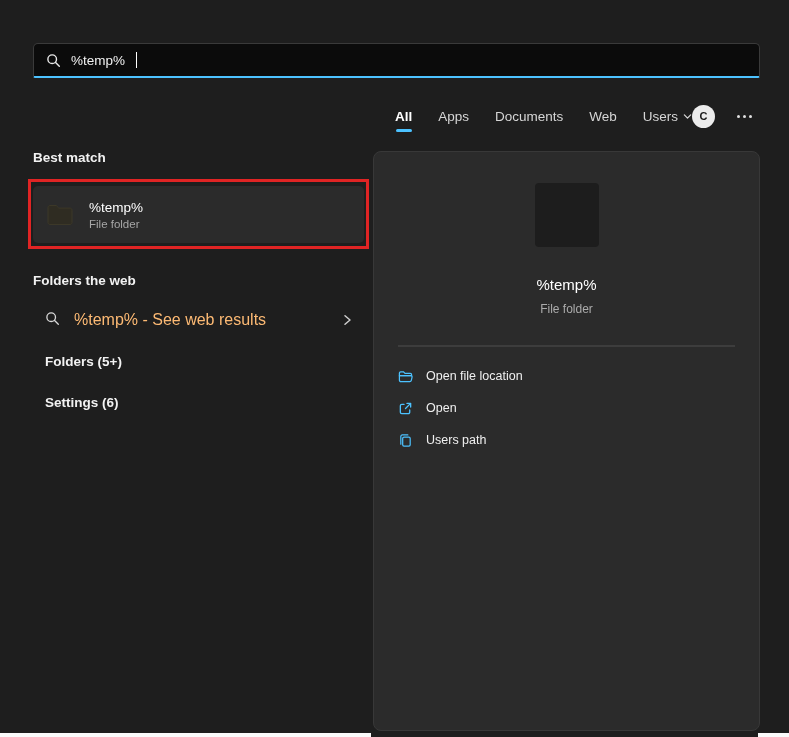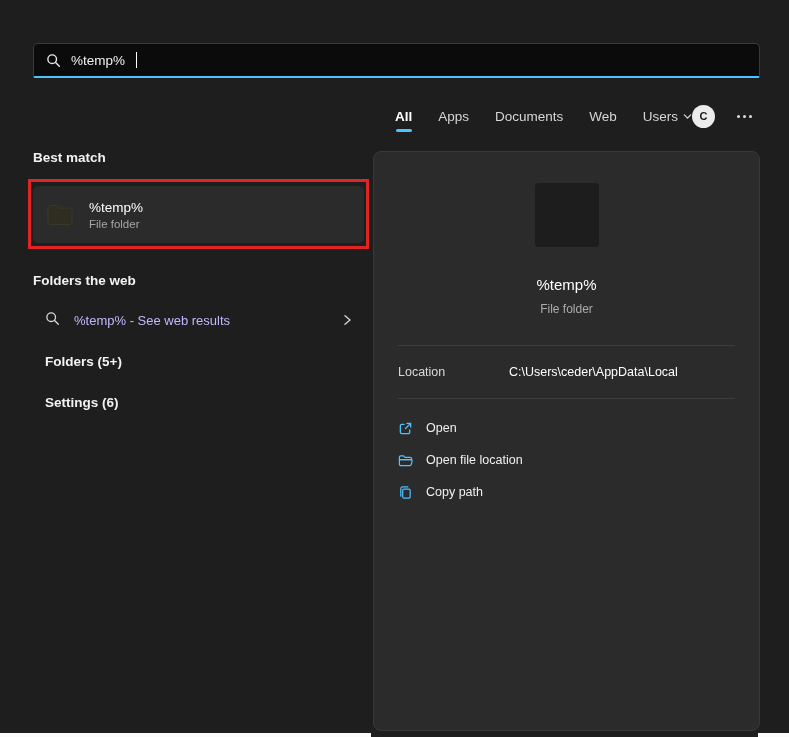--- a/index.html
+++ b/index.html
@@ -74,21 +74,21 @@
   .best-sub{font-size:11.5px;color:#a6a6a6;}
   .annotation{
     position:absolute;left:-5px;top:-7px;width:341px;height:70px;
     border:3px solid var(--annotation);pointer-events:none;z-index:5;
   }
   .heading-web{margin-top:30px;}
   .web-row{
     margin-top:12px;width:331px;height:40px;border-radius:5px;
     display:flex;align-items:center;padding:0 12px;gap:14px;cursor:pointer;
   }
-  .web-label{font-size:13px;color:#c4b5fd;flex:1;}
+  .web-label{font-size:16px;color:#fdba74;flex:1;}
   .chev-right{flex:0 0 auto;display:flex;}
   .group-row{
     width:331px;height:40px;display:flex;align-items:center;padding:0 12px;
     border-radius:5px;cursor:pointer;margin-top:1px;
   }
   .group-row:first-of-type{margin-top:14px;}
   .group-label{font-size:13.5px;font-weight:bold;color:#f2f2f2;}
 
   
   .preview{
@@ -214,54 +214,50 @@
     </div>
   </div>
 
   <div class="preview">
     <div class="preview-icon"></div>
     <div class="preview-title">%temp%</div>
     <div class="preview-sub">File folder</div>
 
     <div class="divider div1"></div>
 
-    <div class="loc-row">
-      <span class="loc-label">Location</span>
-      <span class="loc-value">C:\Users\ceder\AppData\Local</span>
-    </div>
 
     <div class="divider"></div>
 
     <div class="actions">
+      <div class="action-row">
+        <span class="action-icon">
+          <svg width="15" height="15" viewBox="0 0 16 16">
+              <path d="M1.5 4.5c0-.8.6-1.5 1.4-1.5h3l1.6 1.7h5.6c.8 0 1.4.7 1.4 1.5v.8H1.5V4.5z" fill="none" stroke="#4cc2ff" stroke-width="1.3"></path>
+              <path d="M1.5 7h12.2c.9 0 1.5.8 1.3 1.7l-.8 3.5c-.2.8-.8 1.3-1.6 1.3H3c-.8 0-1.5-.7-1.5-1.5V7z" fill="none" stroke="#4cc2ff" stroke-width="1.3" stroke-linejoin="round"></path>
+            </svg>
+        </span>
+        <span class="action-label">Open file location</span>
+      </div>
       <div class="action-row">
         <span class="action-icon">
           <svg width="15" height="15" viewBox="0 0 16 16">
               <path d="M6.5 3.5H4A1.5 1.5 0 0 0 2.5 5v7A1.5 1.5 0 0 0 4 13.5h7A1.5 1.5 0 0 0 12.5 12V9.5" fill="none" stroke="#4cc2ff" stroke-width="1.4" stroke-linecap="round"></path>
               <polyline points="9.5,2.5 13.5,2.5 13.5,6.5" fill="none" stroke="#4cc2ff" stroke-width="1.4" stroke-linecap="round" stroke-linejoin="round"></polyline>
               <line x1="13.2" y1="2.8" x2="8" y2="8" stroke="#4cc2ff" stroke-width="1.4" stroke-linecap="round"></line>
             </svg>
         </span>
         <span class="action-label">Open</span>
       </div>
       <div class="action-row">
         <span class="action-icon">
           <svg width="15" height="15" viewBox="0 0 16 16">
-              <path d="M1.5 4.5c0-.8.6-1.5 1.4-1.5h3l1.6 1.7h5.6c.8 0 1.4.7 1.4 1.5v.8H1.5V4.5z" fill="none" stroke="#4cc2ff" stroke-width="1.3"></path>
-              <path d="M1.5 7h12.2c.9 0 1.5.8 1.3 1.7l-.8 3.5c-.2.8-.8 1.3-1.6 1.3H3c-.8 0-1.5-.7-1.5-1.5V7z" fill="none" stroke="#4cc2ff" stroke-width="1.3" stroke-linejoin="round"></path>
-            </svg>
-        </span>
-        <span class="action-label">Open file location</span>
-      </div>
-      <div class="action-row">
-        <span class="action-icon">
-          <svg width="15" height="15" viewBox="0 0 16 16">
               <rect x="5" y="4.5" width="8" height="9.5" rx="1.4" fill="none" stroke="#4cc2ff" stroke-width="1.3"></rect>
               <path d="M10.5 2H4.6A1.6 1.6 0 0 0 3 3.6V12" fill="none" stroke="#4cc2ff" stroke-width="1.3" stroke-linecap="round"></path>
             </svg>
         </span>
-        <span class="action-label">Copy path</span>
+        <span class="action-label">Users path</span>
       </div>
     </div>
   </div>
 
   <div class="bottom-strip strip-left"></div>
   <div class="bottom-strip strip-right"></div>
 </div>
 
 </body></html>

